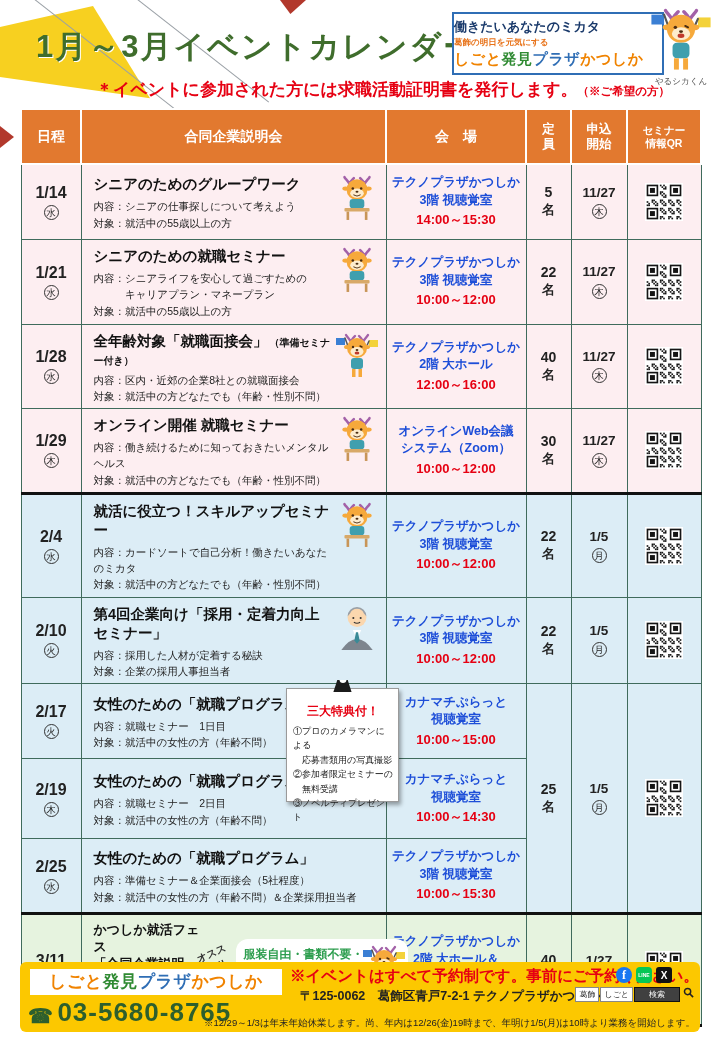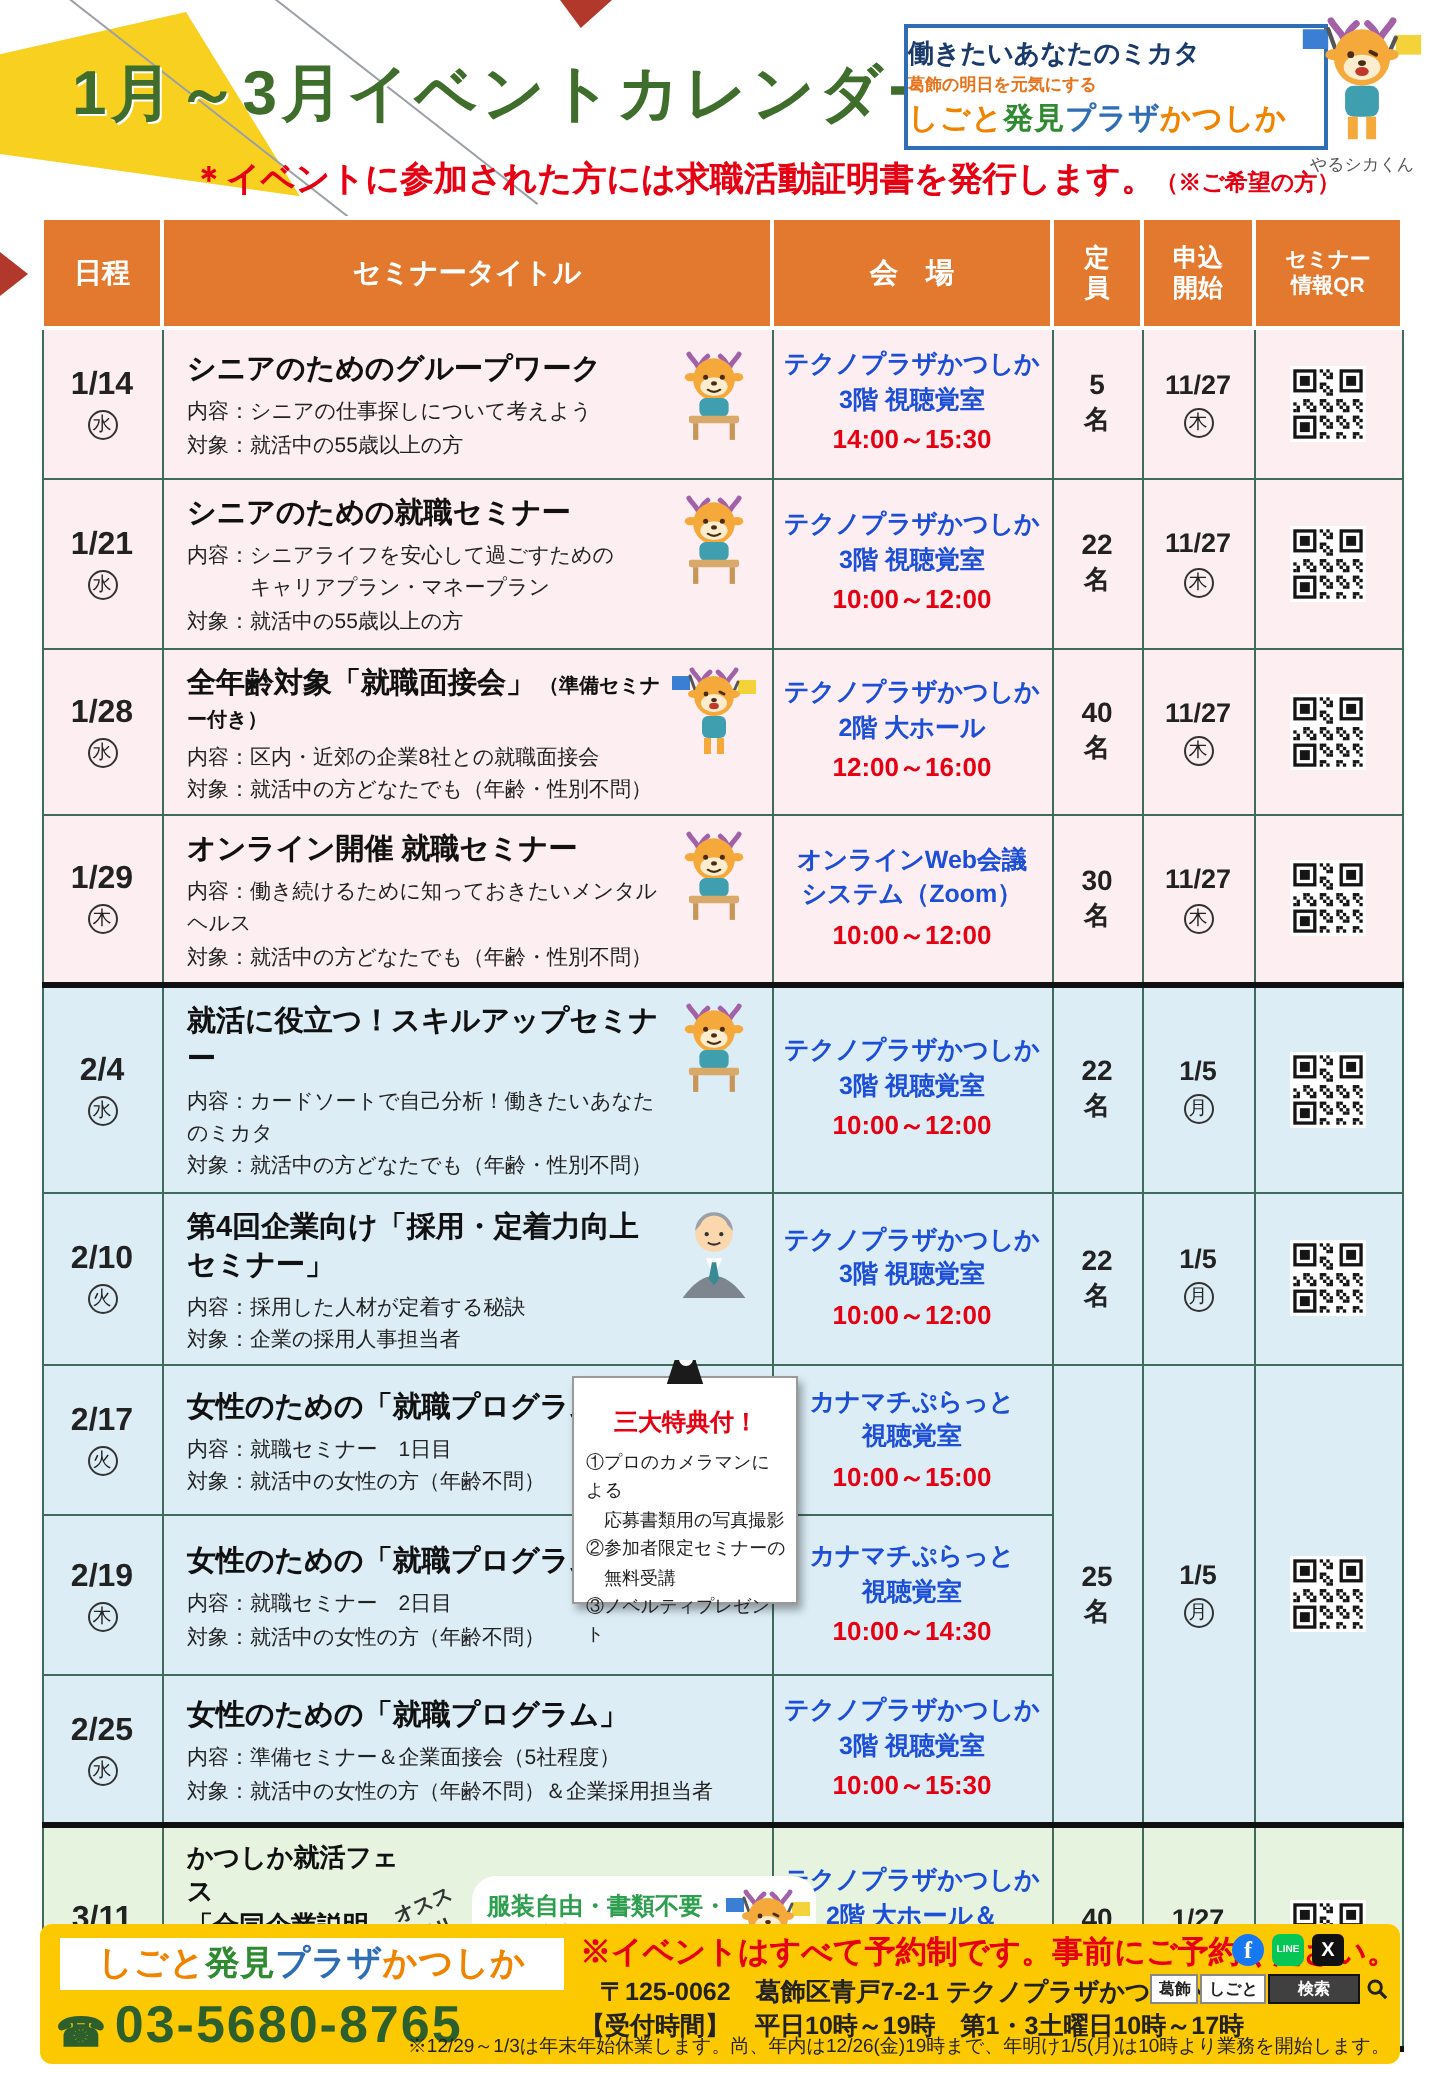--- a/index.html
+++ b/index.html
@@ -92,21 +92,21 @@
 .footer-phone .ph-num{font-size:26px;letter-spacing:1px;}
 .reserve-notice{position:absolute;left:270px;top:4px;font-size:15.5px;font-weight:bold;color:#e60012;white-space:nowrap;}
 .footer-address{position:absolute;left:280px;top:26px;font-size:12.5px;font-weight:bold;color:#222;white-space:nowrap;}
 .footer-hours{position:absolute;left:270px;top:43px;font-size:12.5px;font-weight:bold;color:#222;white-space:nowrap;}
 .holiday-note{position:absolute;right:5px;bottom:2px;font-size:9.5px;color:#222;white-space:nowrap;}
 .social{position:absolute;right:28px;top:5px;display:flex;gap:4px;}
 .soc{width:16px;height:16px;display:flex;align-items:center;justify-content:center;color:#fff;font-weight:bold;cursor:pointer;}
 .soc.fb{background:#1877f2;border-radius:50%;font-size:12px;font-family:"Liberation Serif",serif;}
 .soc.ln{background:#06c755;border-radius:4px;font-size:5px;}
 .soc.xx{background:#111;border-radius:3px;font-size:10px;}
-.search-pill{position:absolute;right:6px;top:25px;display:flex;align-items:center;gap:1px;font-size:8px;font-weight:bold;cursor:pointer;}
+.search-pill{position:absolute;right:6px;top:25px;display:flex;gap:1px;font-size:8px;font-weight:normal;cursor:pointer;}
 .search-pill .term{background:#fff;border:1px solid #888;padding:1px 3px;color:#222;}
 .search-pill .btn{background:#404040;color:#fff;padding:1px 14px;border:1px solid #111;}
 .search-pill svg{margin-left:2px;}
 </style>
 </head>
 <body>
 
 <div class="deco-tri"></div>
 <div class="deco-line l1"></div>
 <div class="deco-line l2"></div>
@@ -155,21 +155,21 @@
     <col style="width:60px">
       <col style="width:305px">
       <col style="width:140px">
     <col style="width:45px">
       <col style="width:56px">
       <col style="width:74px">
   </colgroup>
   <thead>
     <tr>
       <th class="c-date">日程</th>
-      <th class="c-title">セミナータイトル</th>
+      <th class="c-title">合同企業説明会</th>
       <th class="c-venue">会　場</th>
       <th class="c-cap">定員</th>
       <th class="c-apply">申込開始</th>
       <th class="c-qr">セミナー情報QR</th>
     </tr>
   </thead>
   <tbody>
       <tr class="row-jan" style="height: 75px;">
         <td class="date-cell"><div class="date-num">1/14</div><span class="day-circle">水</span></td>
         <td class="title-cell">
@@ -1291,21 +1291,20 @@
 <div class="footer-band">
   <div class="footer-logo-box">
     <span class="logo-line"><span class="lg-o">しごと</span><span class="lg-g">発見</span><span class="lg-b">プラザ</span><span class="lg-o">かつしか</span></span>
   </div>
   <div class="footer-phone">
     <span class="ph-icon">☎</span>
     <span class="ph-num">03-5680-8765</span>
   </div>
   <div class="reserve-notice">※イベントはすべて予約制です。事前にご予約ください。</div>
   <div class="footer-address">〒125-0062　葛飾区青戸7-2-1 テクノプラザかつしか1F</div>
-  <div class="footer-hours">【受付時間】　平日10時～19時　第1・3土曜日10時～17時</div>
   <div class="holiday-note">※12/29～1/3は年末年始休業します。尚、年内は12/26(金)19時まで、年明け1/5(月)は10時より業務を開始します。</div>
   <div class="social">
     <div class="soc fb">f</div>
     <div class="soc ln">LINE</div>
     <div class="soc xx">X</div>
   </div>
   <div class="search-pill">
     <span class="term">葛飾</span>
     <span class="term">しごと</span>
     <span class="btn">検索</span>

